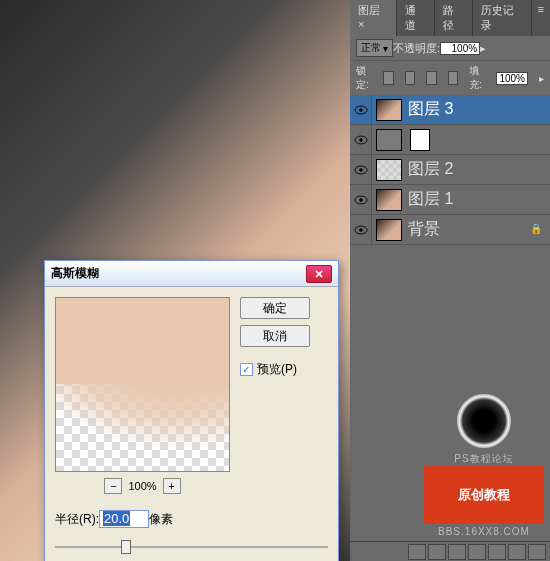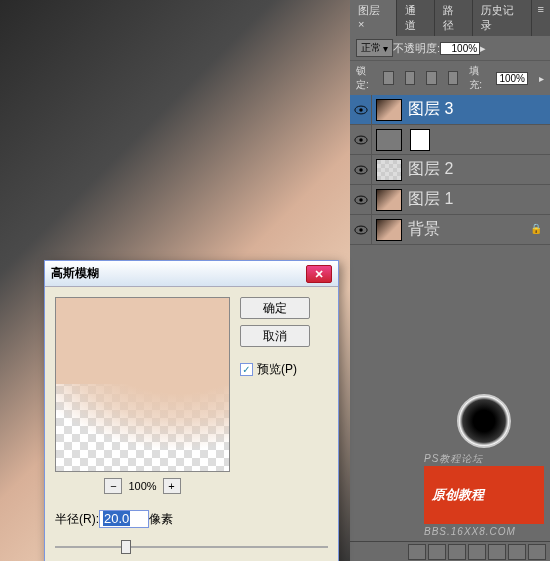--- a/index.html
+++ b/index.html
@@ -22,21 +22,21 @@
   .layer { display: flex; align-items: center; height: 30px; border-bottom: 1px solid #555; }
   .layer.selected { background: #3a6ea5; color: #fff; }
   .eye { width: 22px; height: 30px; display: flex; align-items: center; justify-content: center; border-right: 1px solid #555; }
   .eye svg { width: 14px; height: 10px; }
   .thumb { width: 26px; height: 22px; margin: 0 4px; background: #ccc; border: 1px solid #000; background-image: linear-gradient(45deg,#ddd 25%,transparent 25%,transparent 75%,#ddd 75%),linear-gradient(45deg,#ddd 25%,transparent 25%,transparent 75%,#ddd 75%); background-size: 8px 8px; background-position: 0 0, 4px 4px; position: relative; }
   .thumb.photo { background: linear-gradient(135deg,#3a2a20,#d8b098 60%); }
   .thumb.curves { background: #7a7a7a; }
   .thumb.mask { width: 20px; background: #fff; }
   .lname { flex: 1; font-size: 16px; padding-left: 2px; }
   .lockicon { width: 14px; height: 14px; margin-right: 6px; font-size: 10px; }
-  .watermark { position: absolute; right: 6px; bottom: 24px; width: 120px; text-align: left; font-style: italic; }
+  .watermark { position: absolute; right: 6px; bottom: 24px; width: 120px; text-align: center; }
   .wm1 { width: 54px; height: 54px; background: radial-gradient(circle,#000 30%,#333 60%,#fff 70%); border-radius: 50%; margin: 0 auto 4px; border: 2px solid #ccc; }
   .wm2 { background: #d83a1a; color: #fff; font-size: 13px; padding: 20px 8px; font-weight: bold; }
   .wmtext { font-size: 10px; color: #bbb; margin-top: 2px; letter-spacing: 1px; }
   .panel-footer { position: absolute; bottom: 0; right: 0; width: 200px; height: 20px; background: #6b6b6b; border-top: 1px solid #444; display: flex; justify-content: flex-end; gap: 2px; padding: 2px 4px; }
   .pf-ic { width: 18px; height: 16px; background: #777; border: 1px solid #444; }
 
   .dialog { position: absolute; left: 44px; top: 260px; width: 295px; background: #ece9d8; border: 1px solid #7a96df; box-shadow: 3px 3px 10px rgba(0,0,0,0.4); font-size: 12px; color: #000; }
   .dlg-title { background: linear-gradient(#fff,#d7e4f2); height: 26px; display: flex; align-items: center; padding: 0 6px; border-bottom: 1px solid #aab; font-weight: bold; }
   .dlg-title .t { flex: 1; font-size: 12px; }
   .dlg-close { width: 26px; height: 18px; background: linear-gradient(#e48,#c23); color: #fff; border: 1px solid #a12; border-radius: 2px; text-align: center; line-height: 16px; font-size: 11px; cursor: pointer; }

